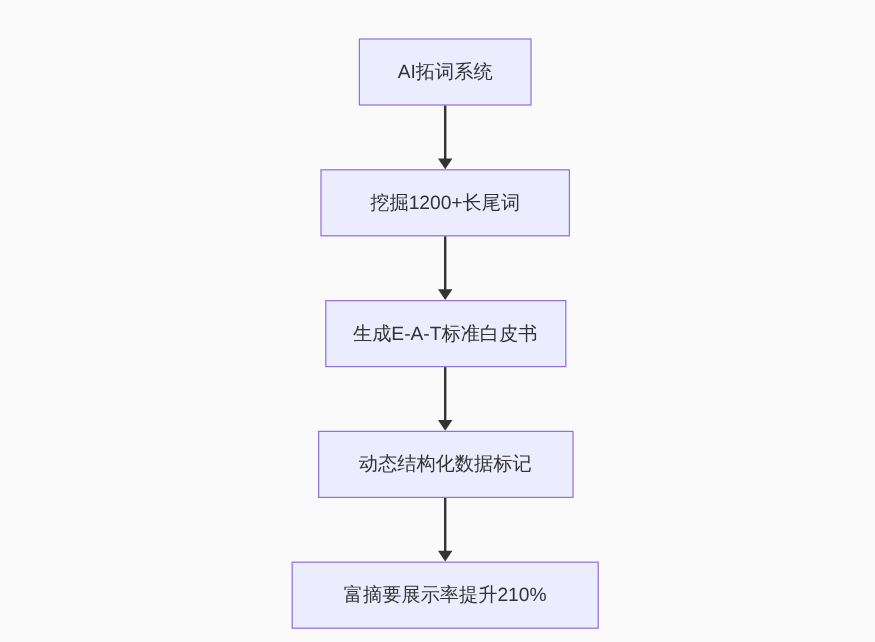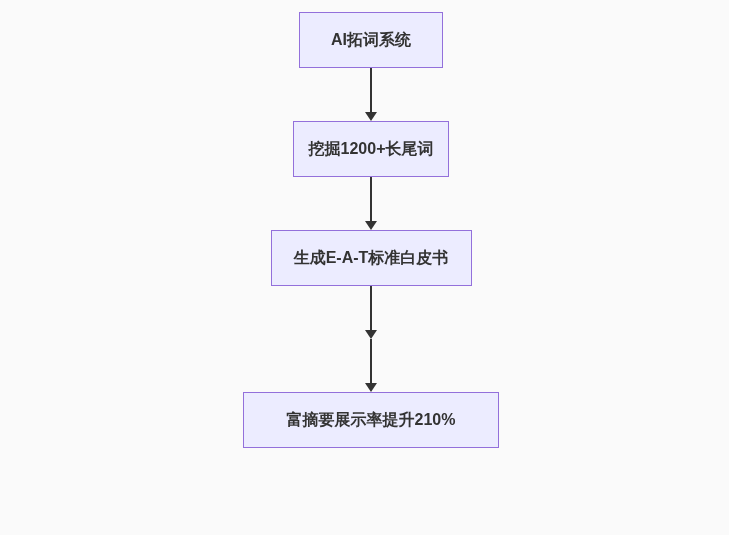--- a/index.html
+++ b/index.html
@@ -15,41 +15,40 @@
     position: relative;
     width: 729px;
     height: 535px;
     background: var(--bg);
     overflow: hidden;
     font-family: "Liberation Sans", "DejaVu Sans", sans-serif;
   }
   .flow {
     position: absolute;
     left: 371px;
-    top: 12px;
+    top: 32px;
     transform: translateX(-50%);
     display: flex;
     flex-direction: column;
     align-items: center;
-    font-weight: bold;
   }
   .node {
     height: 56px;
     background: var(--node-fill);
     border: 1px solid var(--node-border);
     color: var(--text);
     font-size: 16px;
     display: flex;
     align-items: center;
     justify-content: center;
     white-space: nowrap;
     text-align: center;
   }
   .n1 { width: 144px; }
-  .n2 { width: 156px; text-align: center; }
+  .n2 { width: 208px; text-align: center; }
   .n3 { width: 201px; }
   .n4 { width: 213px; }
   .n5 { width: 256px; }
   .arrow {
     height: 53px;
     display: flex;
     flex-direction: column;
     align-items: center;
   }
   .arrow .line {
@@ -92,20 +91,23 @@
 
     <div class="node n3">
       <span>生成E-A-T标准白皮书</span>
     </div>
 
     <div class="arrow">
       <div class="line"></div>
       <div class="head"></div>
     </div>
 
+    <div class="node n4">
+      <span>动态结构化数据标记</span>
+    </div>
 
     <div class="arrow">
       <div class="line"></div>
       <div class="head"></div>
     </div>
 
     <div class="node n5">
       <span>富摘要展示率提升210%</span>
     </div>
 

